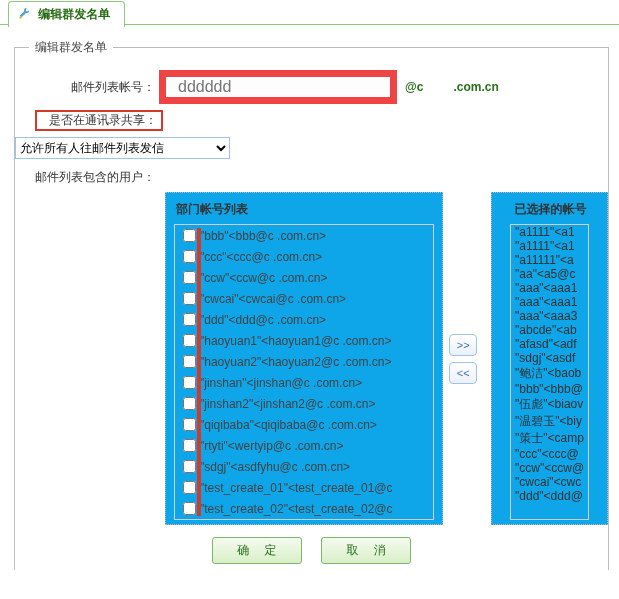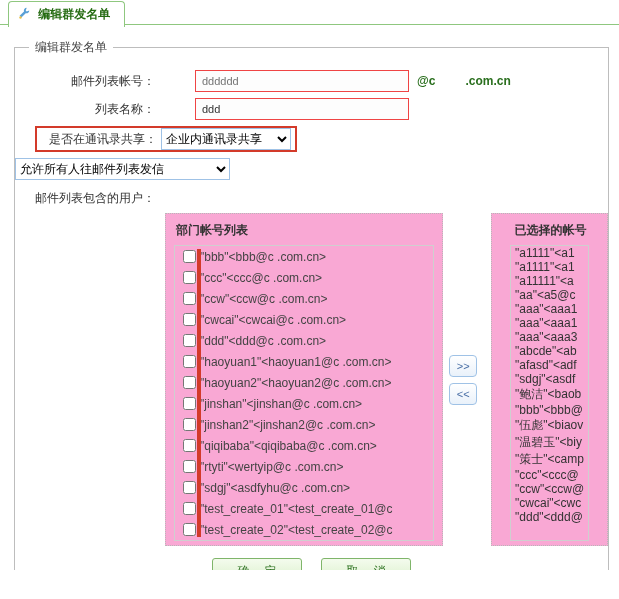--- a/index.html
+++ b/index.html
@@ -50,39 +50,38 @@
     top: -9px;
     left: 14px;
     background: #fff;
     padding: 0 6px;
     color: #444;
   }
   .row {
     display: flex;
     align-items: center;
     margin: 6px 0;
-    gap: 36px;
   }
   .label-col {
     width: 140px;
     text-align: right;
     padding-right: 4px;
     color: #333;
   }
   .ctrl-col {
     flex: 1;
     display: flex;
     align-items: center;
   }
   input[type=text].tf {
-    border: 1px solid #ef4444;
+    border: 7px solid #ef4444;
     background: #fdfdfd;
     height: 20px;
-    padding: 0 6px;
-    font-size: 11px;
+    padding: 0 12px;
+    font-size: 16px;
     color: #bfbfbf;
     width: 200px;
   }
   input[type=text].tf.val { color:#333; }
   .domain {
     color: #2a6f1e;
     font-weight: bold;
     margin-left: 8px;
   }
   select.sel {
@@ -98,21 +97,21 @@
     align-items: center;
   }
   .lists-area {
     margin: 6px 0 0 150px;
     display: flex;
     align-items: stretch;
   }
   .list-panel {
     border: 1px dotted #b8b8b8;
     padding: 8px 8px 4px 8px;
-    background:#f9a8d4;
+    background:#0ea5e9;
     display:flex;
     flex-direction:column;
   }
   .list-panel.left { width: 316px; }
   .list-panel.right { width: 120px; margin-left: 8px; align-items: center; }
   .list-title {
     font-weight: bold;
     margin: 0 0 6px 2px;
   }
   .list-box {
@@ -196,33 +195,24 @@
 
     <div class="row">
       <div class="label-col">邮件列表帐号：</div>
       <div class="ctrl-col">
         <input class="tf" type="text" placeholder="dddddd" style="">
         <span class="domain">@c</span>
         <span class="domain" style="margin-left:30px">.com.cn</span>
       </div>
     </div>
 
-    <div class="row">
-      <div class="label-col">列表名称：</div>
-      <div class="ctrl-col">
-        <input class="tf val" type="text" value="ddd" style="">
-      </div>
-    </div>
 
     <div class="row">
       <div class="hl-box" style="margin-left:20px">
         <span style="width:116px;text-align:right;display:inline-block">是否在通讯录共享：</span>
-        <select class="sel" style="width:130px;margin-left:4px">
-          <option>企业内通讯录共享</option>
-        </select>
       </div>
     </div>
 
     <div class="row">
       <div class="ctrl-col">
         <select class="sel" style="width:215px">
           <option>允许所有人往邮件列表发信</option>
         </select>
       </div>
     </div>

